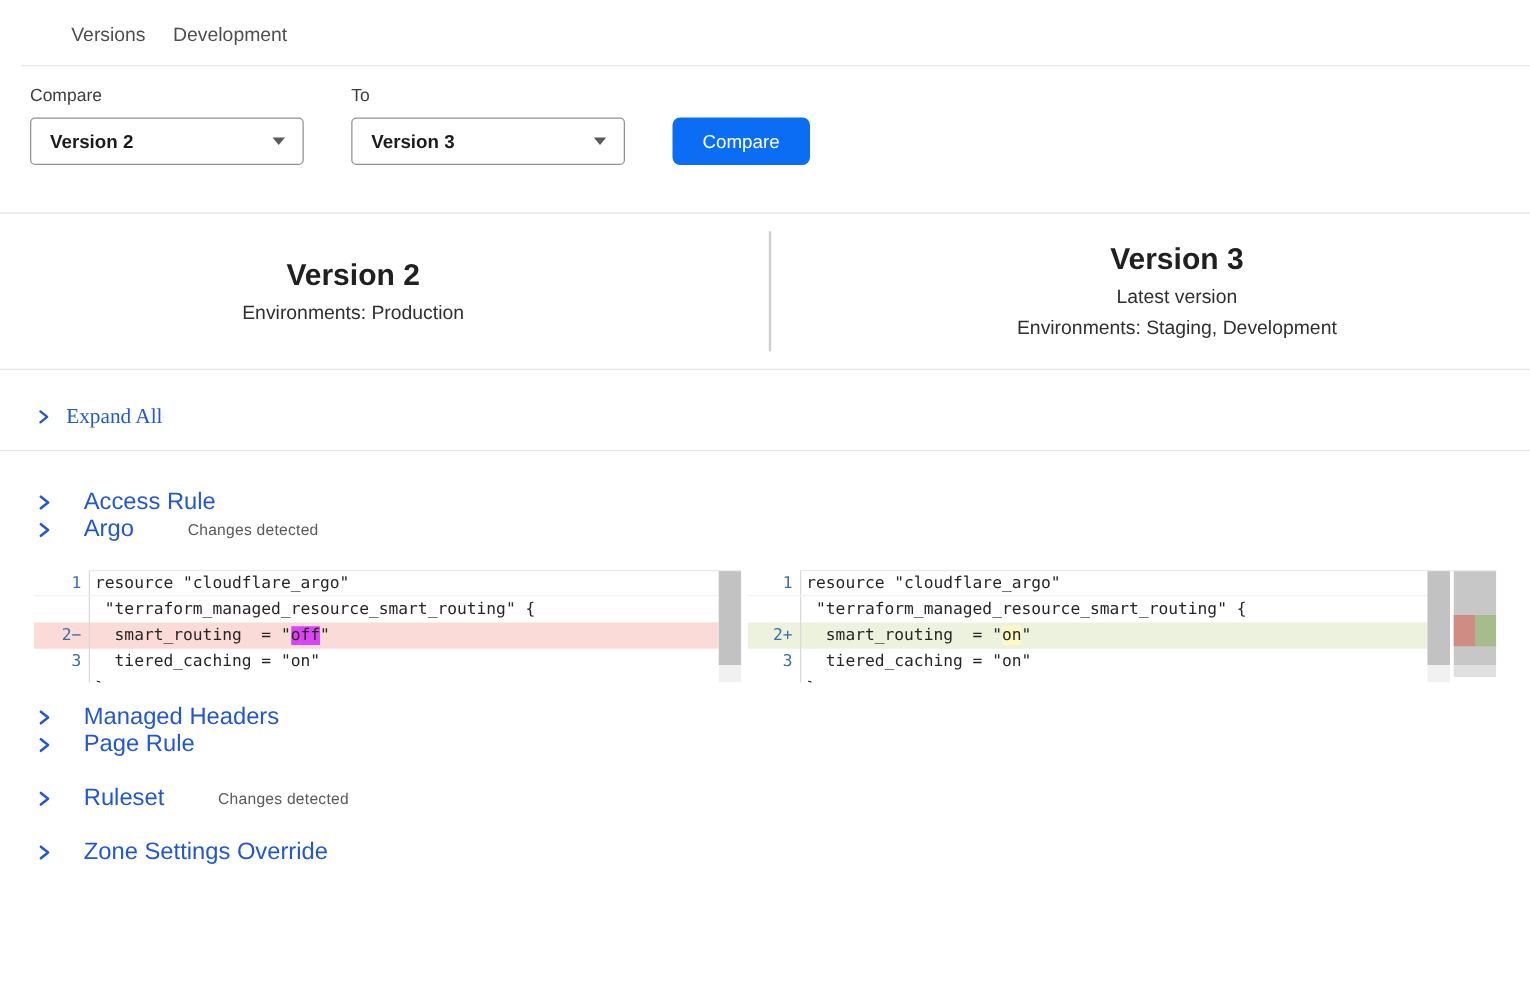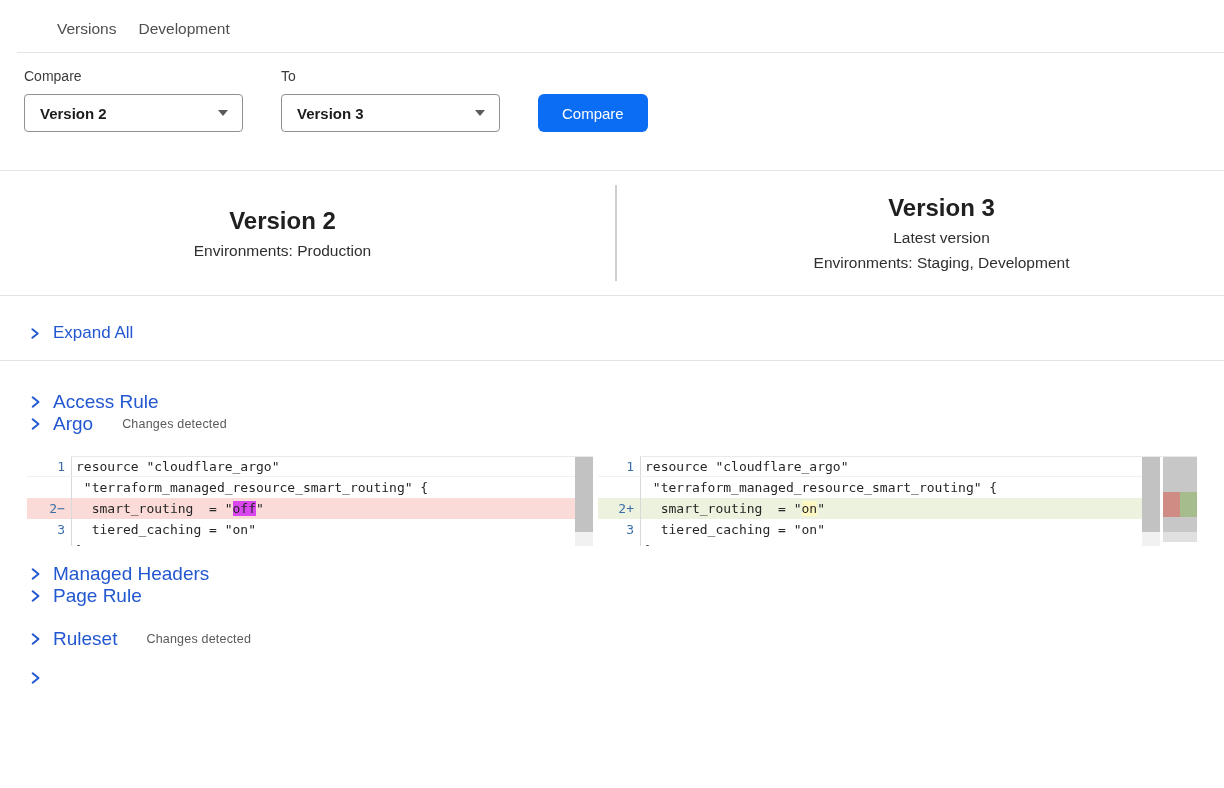--- a/index.html
+++ b/index.html
@@ -24,25 +24,25 @@
   .divider{border:none;border-top:1px solid #e4e4e4;margin:38px 0 0 0;}
   
   .vheader{display:flex;align-items:center;height:124px;border-bottom:1px solid #e4e4e4;}
   .vcol{flex:1;text-align:center;}
   .vcol.left{padding-right:50px;}
   .vcol.right{padding-left:42px;}
   .vtitle{font-size:24px;font-weight:600;color:#202020;}
   .vline{font-size:15.5px;color:#2f2f2f;margin-top:7px;}
   .vsep{width:2px;height:96px;background:#cfcfcf;}
   
-  .expandrow{display:flex;align-items:center;gap:12px;padding:27px 0 17px 28px;border-bottom:1px solid #e4e4e4;cursor:pointer;}
+  .expandrow{display:flex;align-items:center;gap:12px;padding:27px 0 17px 28px;border-bottom:1px solid #e4e4e4;cursor:pointer;font-family:Liberation Serif, serif;}
   .expandrow .lbl{font-size:17px;color:#2257d0;}
   .chev{display:inline-flex;color:#2257d0;}
   
-  .secrow{display:flex;align-items:center;gap:11px;padding-left:28px;cursor:pointer;}
+  .secrow{display:flex;align-items:center;gap:25px;padding-left:28px;cursor:pointer;}
   .sectitle{font-size:19px;color:#2257d0;}
   .badge{font-size:12.5px;color:#5a5a5a;margin-left:18px;letter-spacing:.2px;}
   .mt30{margin-top:30px;} .mt20{} .mt17{margin-top:17px;} .mt21{margin-top:21px;}
   
   .diff{display:flex;gap:5px;margin:21px 0 0 27px;font-family:"DejaVu Sans Mono",monospace;font-size:13px;}
   .pane{height:90px;overflow:hidden;display:flex;position:relative;}
   .pane.leftpane{width:566px;}
   .pane.rightpane{width:599px;}
   .pane::before{content:"";position:absolute;top:0;left:44px;right:0;height:1px;background:#e9e9e9;z-index:2;}
   .rows{flex:1;display:flex;flex-direction:column;}
@@ -222,13 +222,14 @@
   <span class="sectitle">Ruleset</span>
   <span class="badge">Changes detected</span>
 </div>
 
 <div class="secrow mt21">
   <span class="chev">
     <svg width="14" height="14" viewBox="0 0 12 12">
         <path d="M4 2 L9 6 L4 10" fill="none" stroke="currentColor" stroke-width="1.7" stroke-linecap="round" stroke-linejoin="round"></path>
       </svg>
   </span>
+  <span class="sectitle">Zone Settings Override</span>
 </div>
 
 </body></html>

